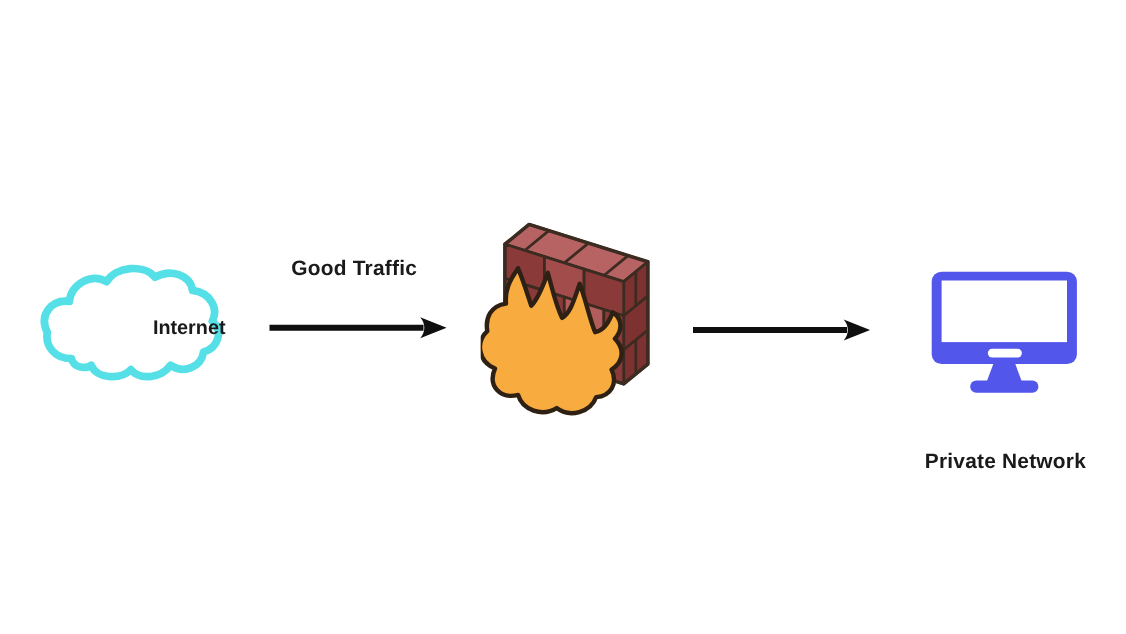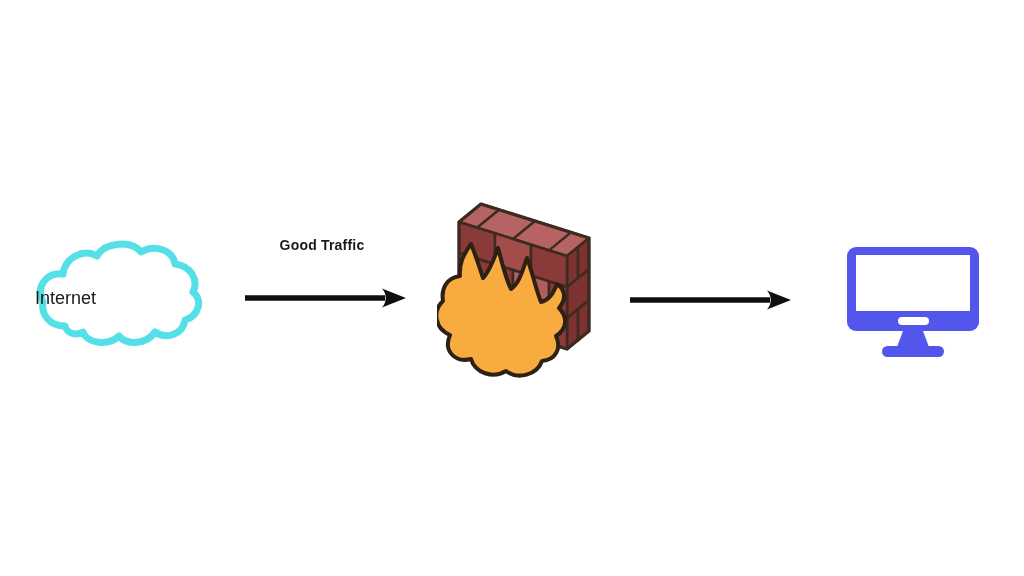--- a/index.html
+++ b/index.html
@@ -12,33 +12,33 @@
     position: relative;
     width: 1024px;
     height: 576px;
     background: #ffffff;
     overflow: hidden;
   }
   .abs { position: absolute; }
   .diagram-label {
     position: absolute;
     font-weight: bold;
-    font-size: 14px;
+    font-size: 19px;
     line-height: 24px;
     color: #1a1a1a;
     text-align: center;
     letter-spacing: 0.2px;
     white-space: nowrap;
   }
   .node-caption { font-size: 19px; }
   .cloud-text {
     position: absolute;
     left: 35px; top: 287px; width: 170px;
-    font-weight: normal; font-size: 18px; line-height: 22px;
-    color: #1a1a1a; text-align: left;
+    font-weight: bold; font-size: 18px; line-height: 22px;
+    color: #1a1a1a; text-align: right;
   }
 </style>
 </head>
 <body>
 
 <div class="canvas">
 
   <div class="abs" style="left:35px; top:238px; width:172px; height:122px;">
     <svg width="172" height="122" viewBox="0 0 172 122">
       <path d="M 30 88
@@ -119,14 +119,15 @@
 
   <div class="abs" style="left:846px; top:246px; width:136px; height:114px;">
     <svg width="136" height="114" viewBox="0 0 136 114">
       <rect x="1" y="1" width="132" height="84" rx="9" fill="#5356eb"></rect>
       <rect x="10" y="9" width="114" height="56" fill="#ffffff"></rect>
       <rect x="52" y="71" width="31" height="8" rx="4" fill="#ffffff"></rect>
       <polygon points="57,85 77,85 83,101 51,101" fill="#5356eb"></polygon>
       <rect x="36" y="100" width="62" height="11" rx="5.5" fill="#5356eb"></rect>
     </svg>
   </div>
+  <div class="diagram-label node-caption" style="left:814px; top:408px; width:200px;">Private Network</div>
 
 </div>
 
 </body></html>

